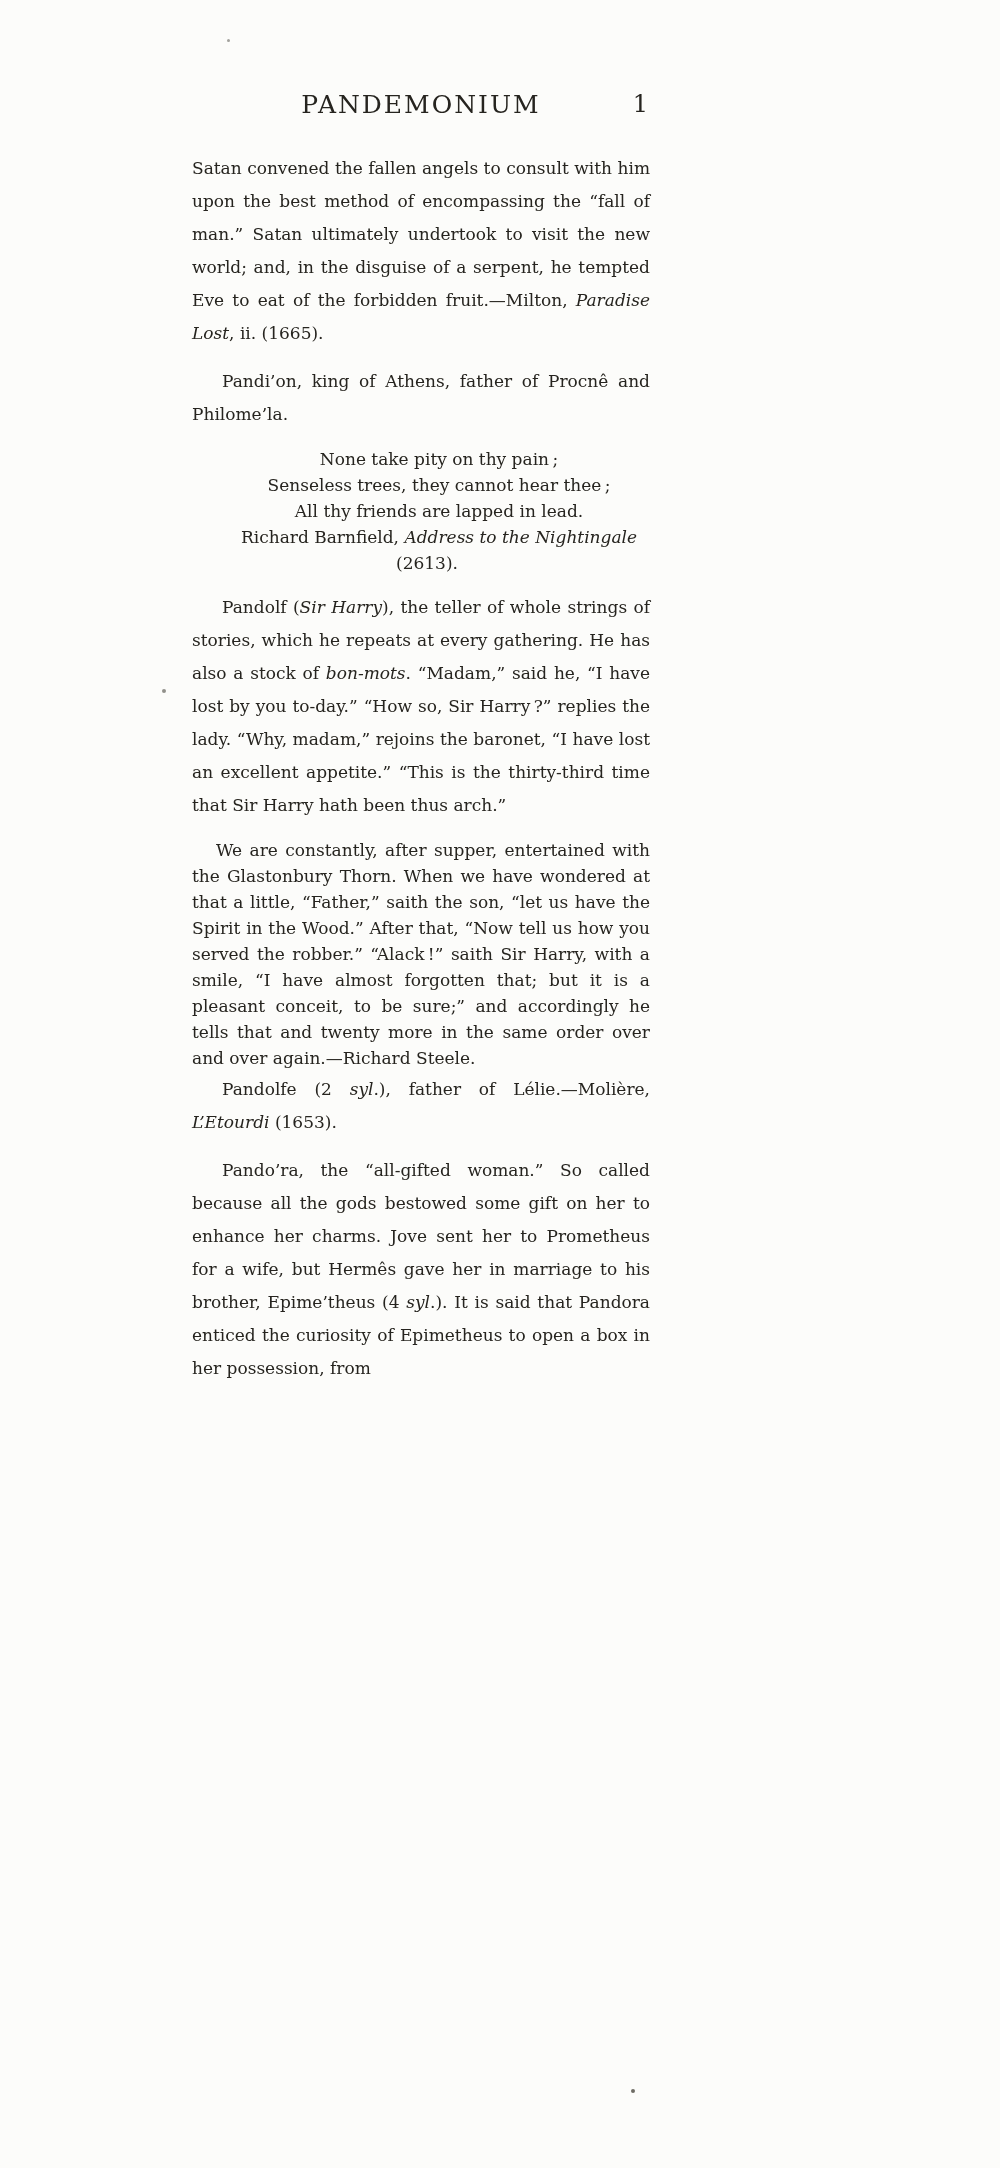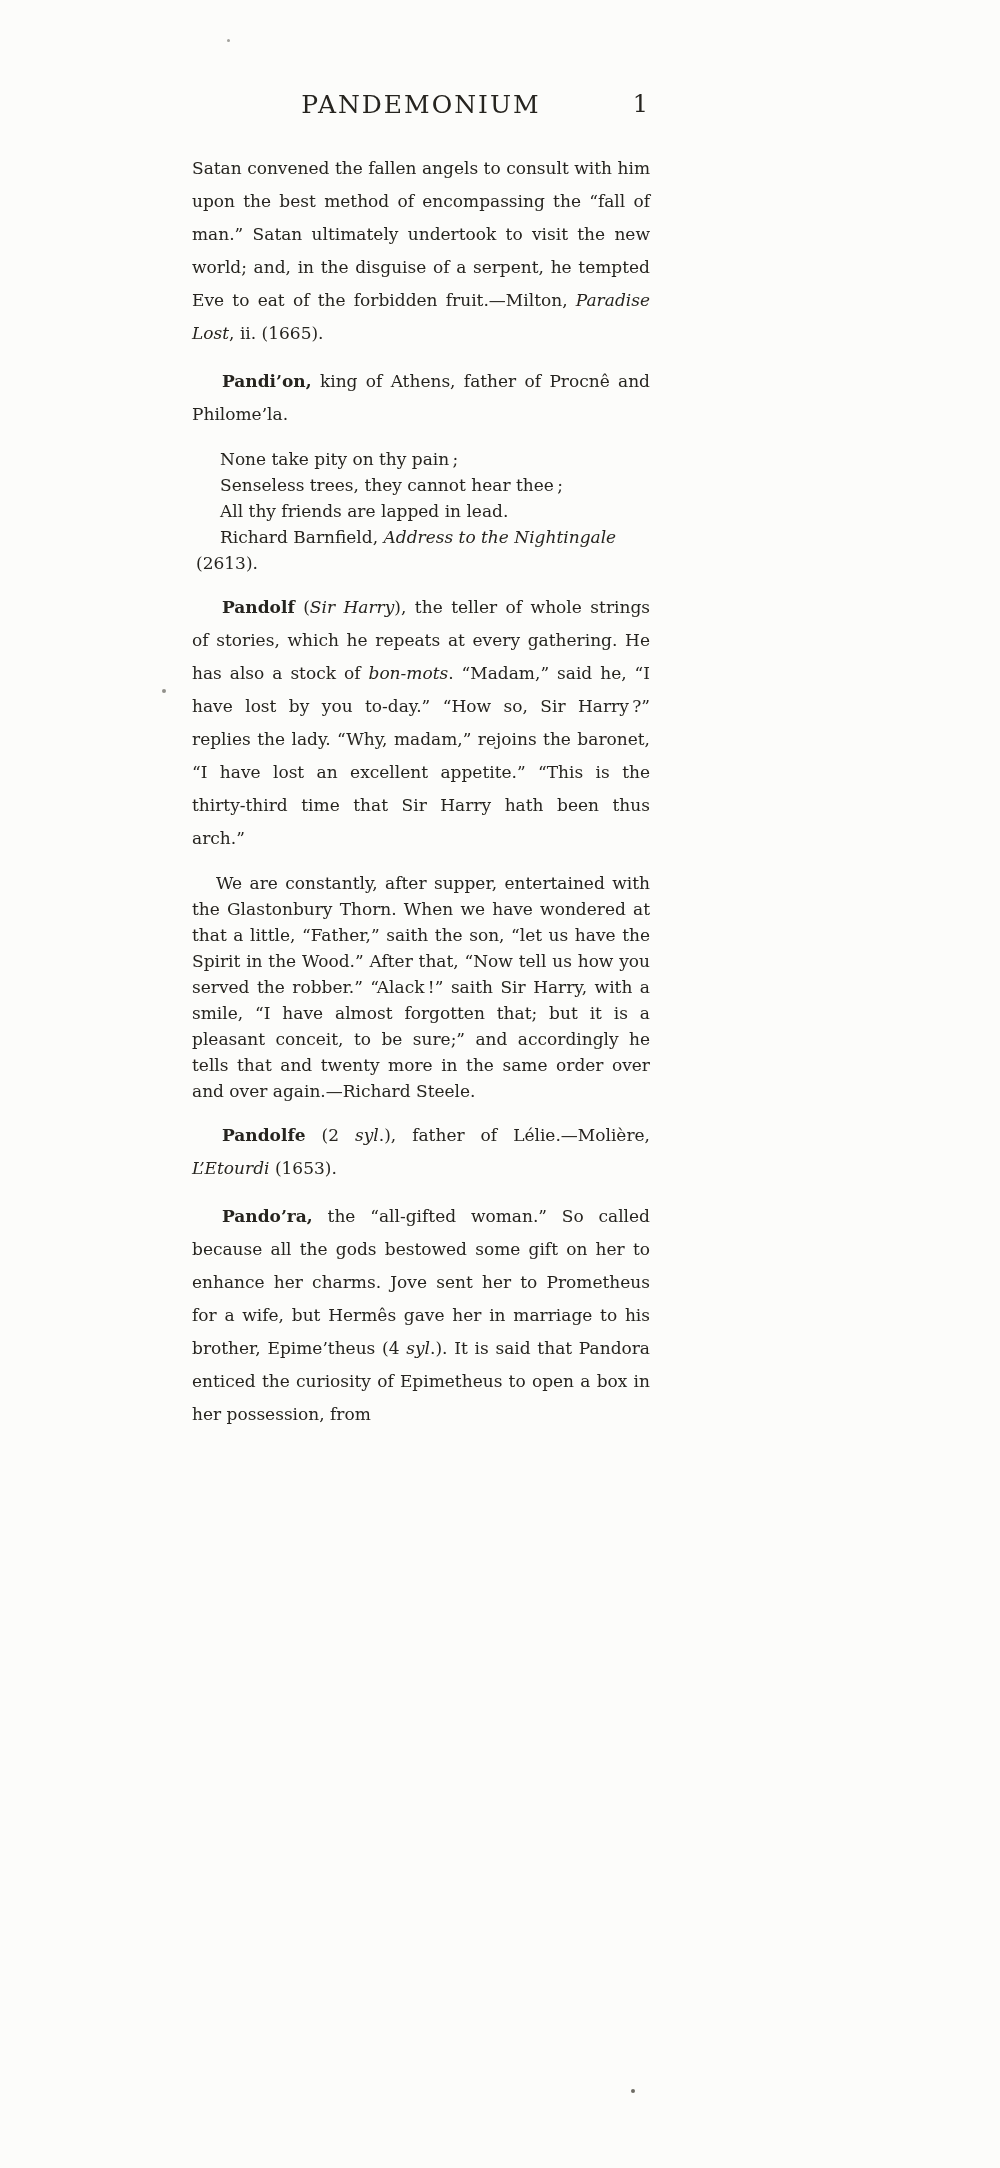--- a/index.html
+++ b/index.html
@@ -42,34 +42,35 @@
     line-height:33px;
     text-align:justify;
     margin-bottom:15px;
     hyphens:manual;
     -webkit-hyphens:manual;
   }
   p.main.indent { text-indent:30px; }
   .verse {
     font-size:17px;
     line-height:26px;
-    margin:2px 0 15px 4px;
+    margin:2px 0 15px 12px;
+    text-align:center;
   }
   .verse-line { padding-left:24px; }
   .verse-line.flush { padding-left:0; }
   p.small-para {
     font-size:17px;
     line-height:26px;
     text-align:justify;
     text-indent:24px;
-    margin-bottom:15px;
+    margin-bottom:2px;
     hyphens:manual;
     -webkit-hyphens:manual;
   }
-  .bold { font-weight:bold; }
+  .bold { font-weight:normal; }
   .italic { font-style:italic; }
   .speck {
     position:absolute;
     background:#4a473f;
     border-radius:50%;
     opacity:0.8;
   }
   .speck.s1 { left:227px; top:39px;  width:3px; height:3px; opacity:0.5; }
   .speck.s2 { left:162px; top:689px; width:4px; height:4px; opacity:0.6; }
   .speck.s3 { left:631px; top:2089px; width:4px; height:4px; }

